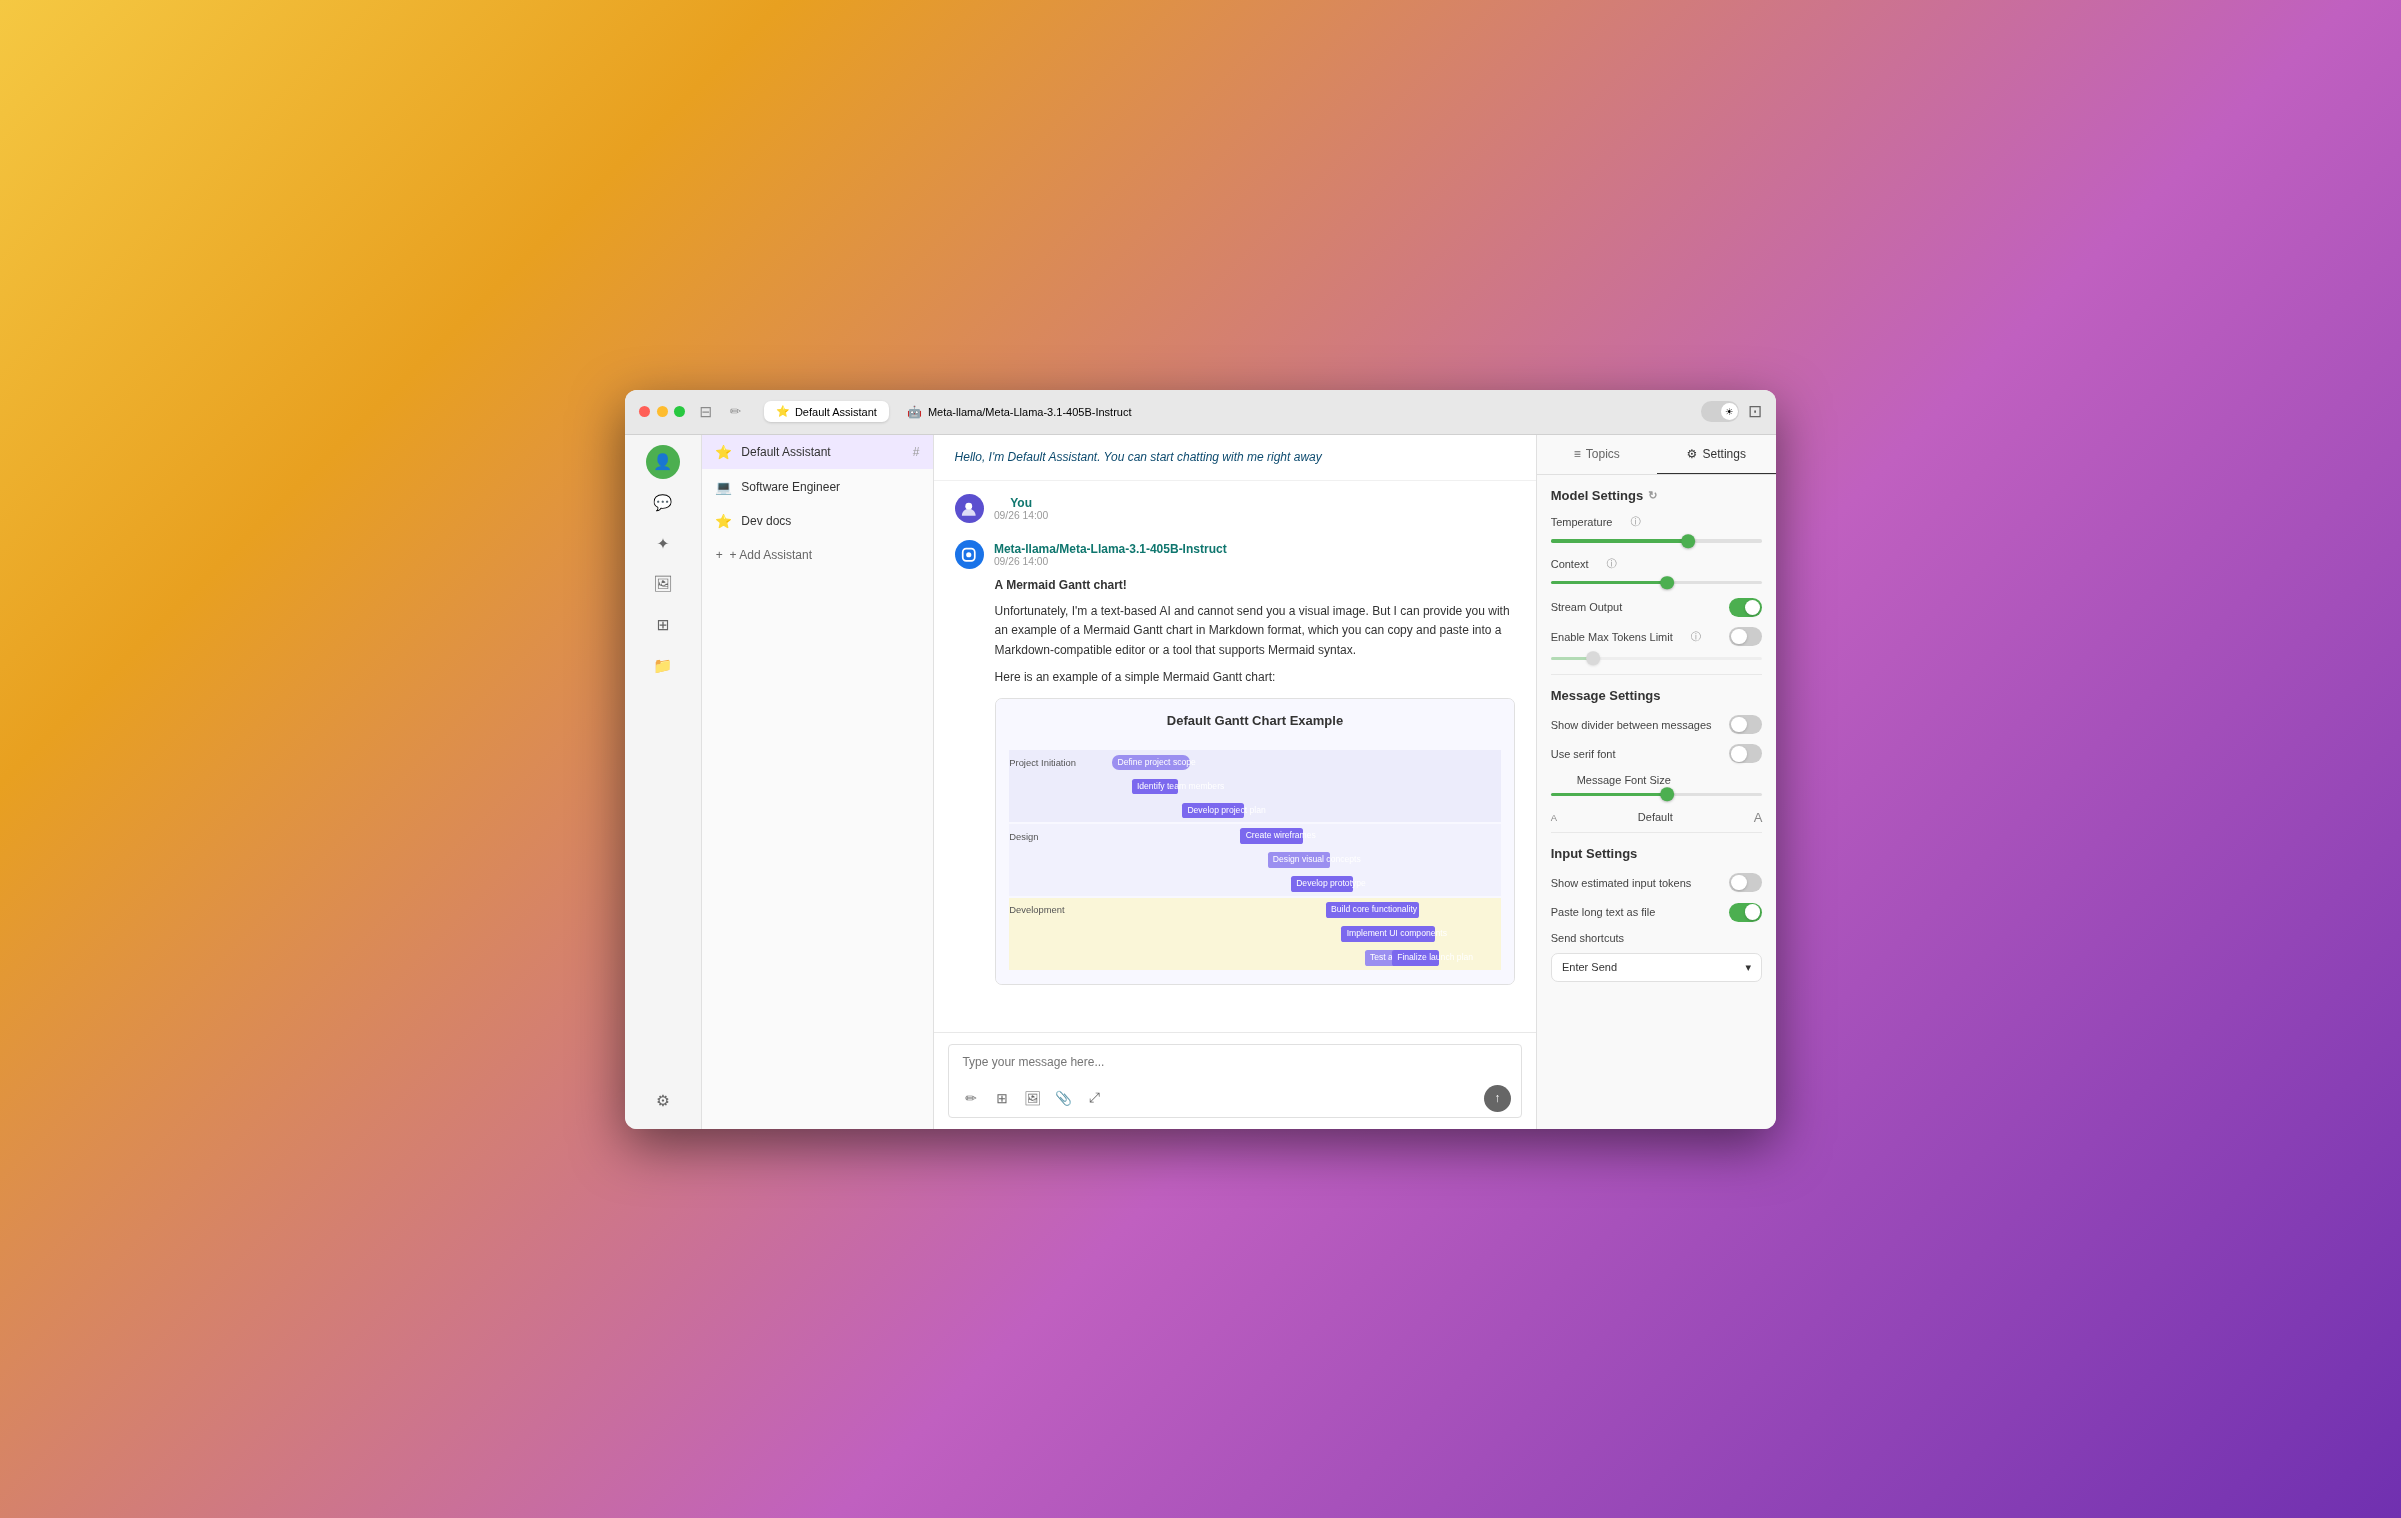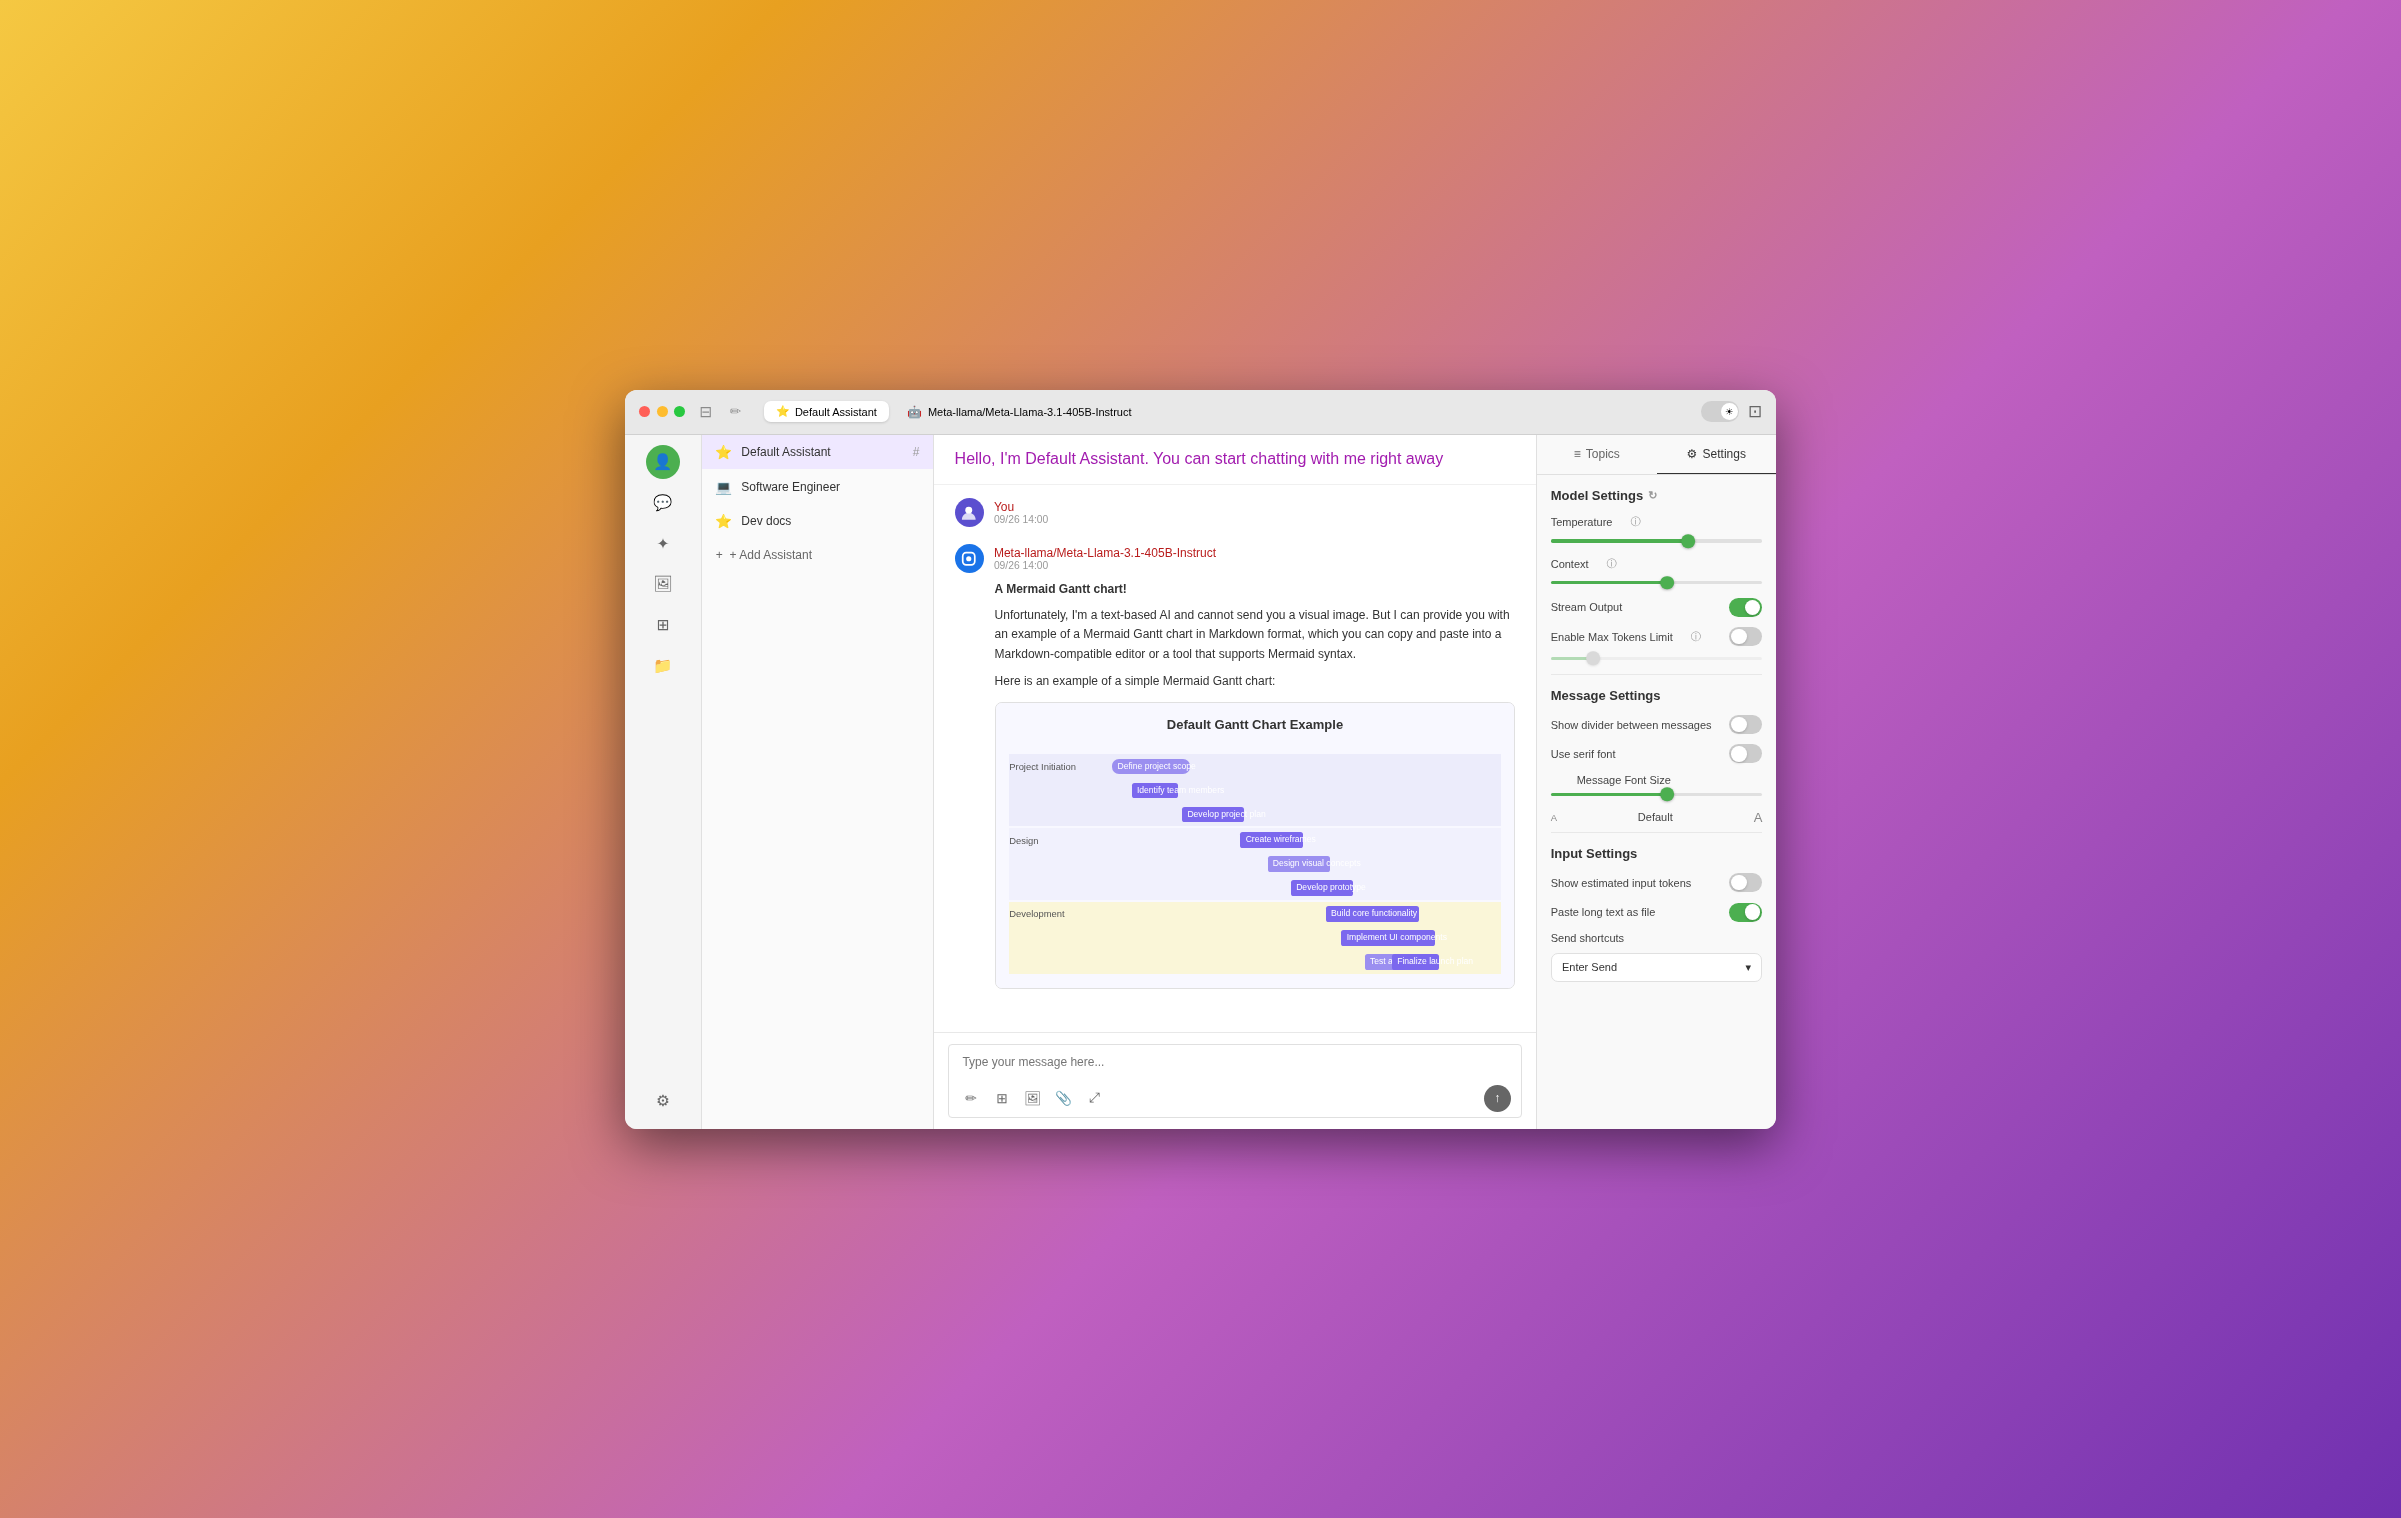--- a/index.html
+++ b/index.html
@@ -169,23 +169,24 @@
     }
     .chat-area {
       flex: 1;
       display: flex;
       flex-direction: column;
       background: #fff;
       overflow: hidden;
     }
     .chat-welcome {
       padding: 15.5px 20.6px;
-      color: #a21caf;
-      font-size: 16px;
+      color: #0c4a6e;
+      font-size: 12px;
       border-bottom: 0.9px solid #f0f0f0;
+      font-style: italic;
     }
     .chat-messages {
       flex: 1;
       overflow-y: auto;
       padding: 13.7px 20.6px;
     }
     .message {
       margin-bottom: 17px;
     }
     .message-header {
@@ -212,22 +213,23 @@
       background: #1a73e8;
       color: white;
       font-size: 10.3px;
     }
     .message-meta {
       display: flex;
       flex-direction: column;
     }
     .message-name {
       font-size: 12px;
-      font-weight: 400;
-      color: #b91c1c;
+      font-weight: 700;
+      color: #0f766e;
+      text-align: center;
     }
     .message-time {
       font-size: 10.3px;
       color: #999;
     }
     .message-content {
       margin-left: 40px;
       font-size: 12px;
       color: #333;
       line-height: 1.6;

